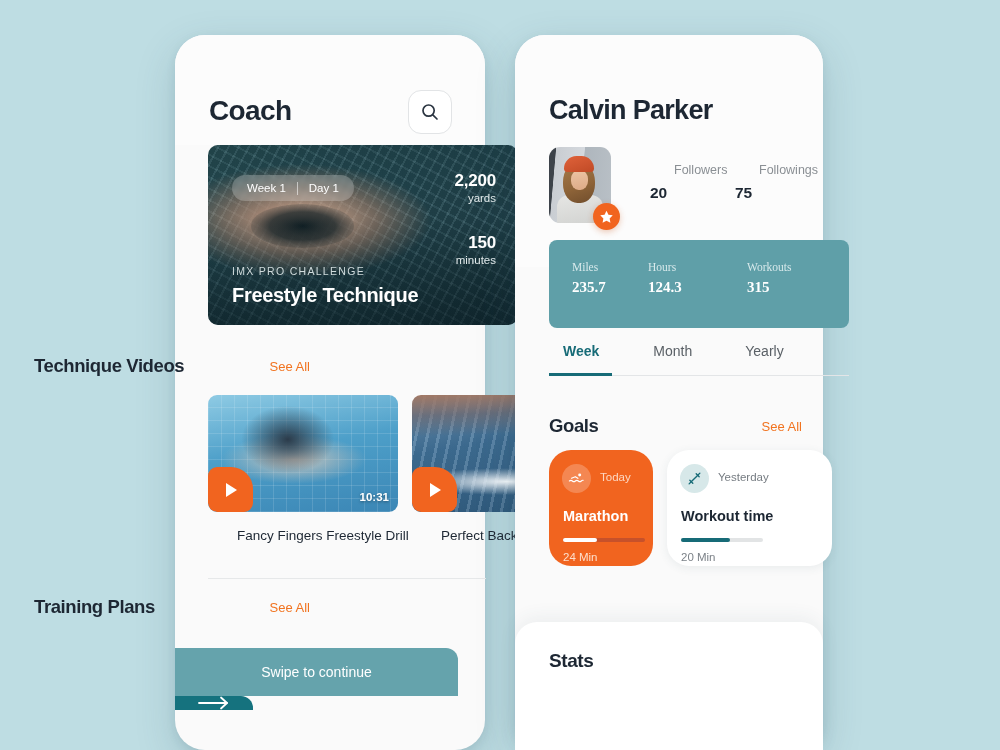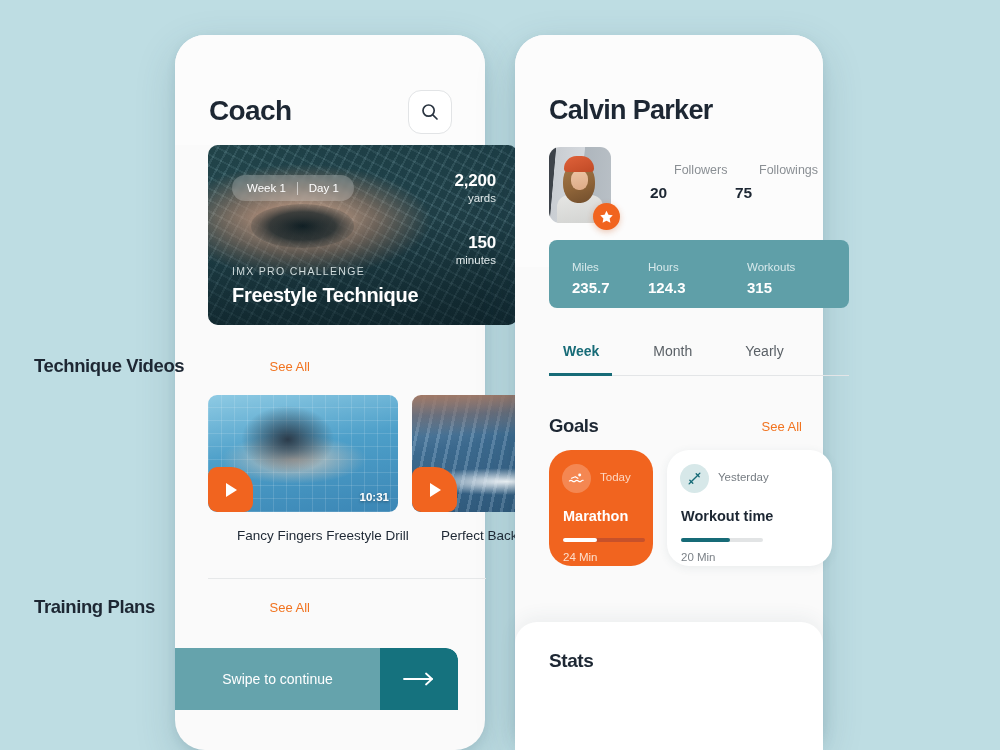--- a/index.html
+++ b/index.html
@@ -140,21 +140,21 @@
   }
 
   .divider {
     position:absolute; left:208px; top:578px; width:278px; height:1px;
     background:#e6e8e9;
   }
 
   
   .swipe {
     position:absolute; left:175px; top:648px; width:283px; height:62px;
-    display:flex; border-radius:0 12px 0 0; overflow:hidden;
+    display:flex; border-radius:0 12px 0 0; overflow:hidden;flex-direction:column;
   }
   .swipe-txt {
     flex:1; background:#65a3ac; color:#fff;
     display:flex; align-items:center; justify-content:center;
     font-size:14px; font-weight:500;
   }
   .swipe-arrow {
     width:78px; background:#15727e;
     display:flex; align-items:center; justify-content:center;
     border-radius:0 12px 0 0;
@@ -197,22 +197,22 @@
     display:flex; align-items:center; justify-content:center;
     box-shadow:0 2px 6px rgba(200,80,20,.3);
   }
   .follow-stat { position:absolute; }
   #fstat-0 { left:135px; top:163px; }
   #fstat-1 { left:220px; top:163px; }
   .follow-stat .lbl { font-size:12.5px; color:#8a8f94;margin-left:24px; }
   .follow-stat .val { font-size:15.5px; font-weight:bold; color:#1d2733; margin-top:7px; }
 
   .tealbar {
-    position:absolute; left:34px; top:240px; width:300px; height:68px;
-    background:#5f9fa8; border-radius:8px;
+    position:absolute; left:34px; top:240px; width:300px; height:88px;
+    background:#5f9fa8; border-radius:8px;font-family:Liberation Serif, serif;
   }
   .tealbar .cell { position:absolute; top:21px; }
   .tealbar .lbl { font-size:11.5px; color:#d7e9eb; }
   .tealbar .val { font-size:15px; font-weight:bold; color:#fff; margin-top:6px; }
   #tcell-0 { left:23px; }
   #tcell-1 { left:99px; }
   #tcell-2 { left:198px; }
 
   .tabs {
     position:absolute; left:34px; top:343px; width:300px; height:33px;

